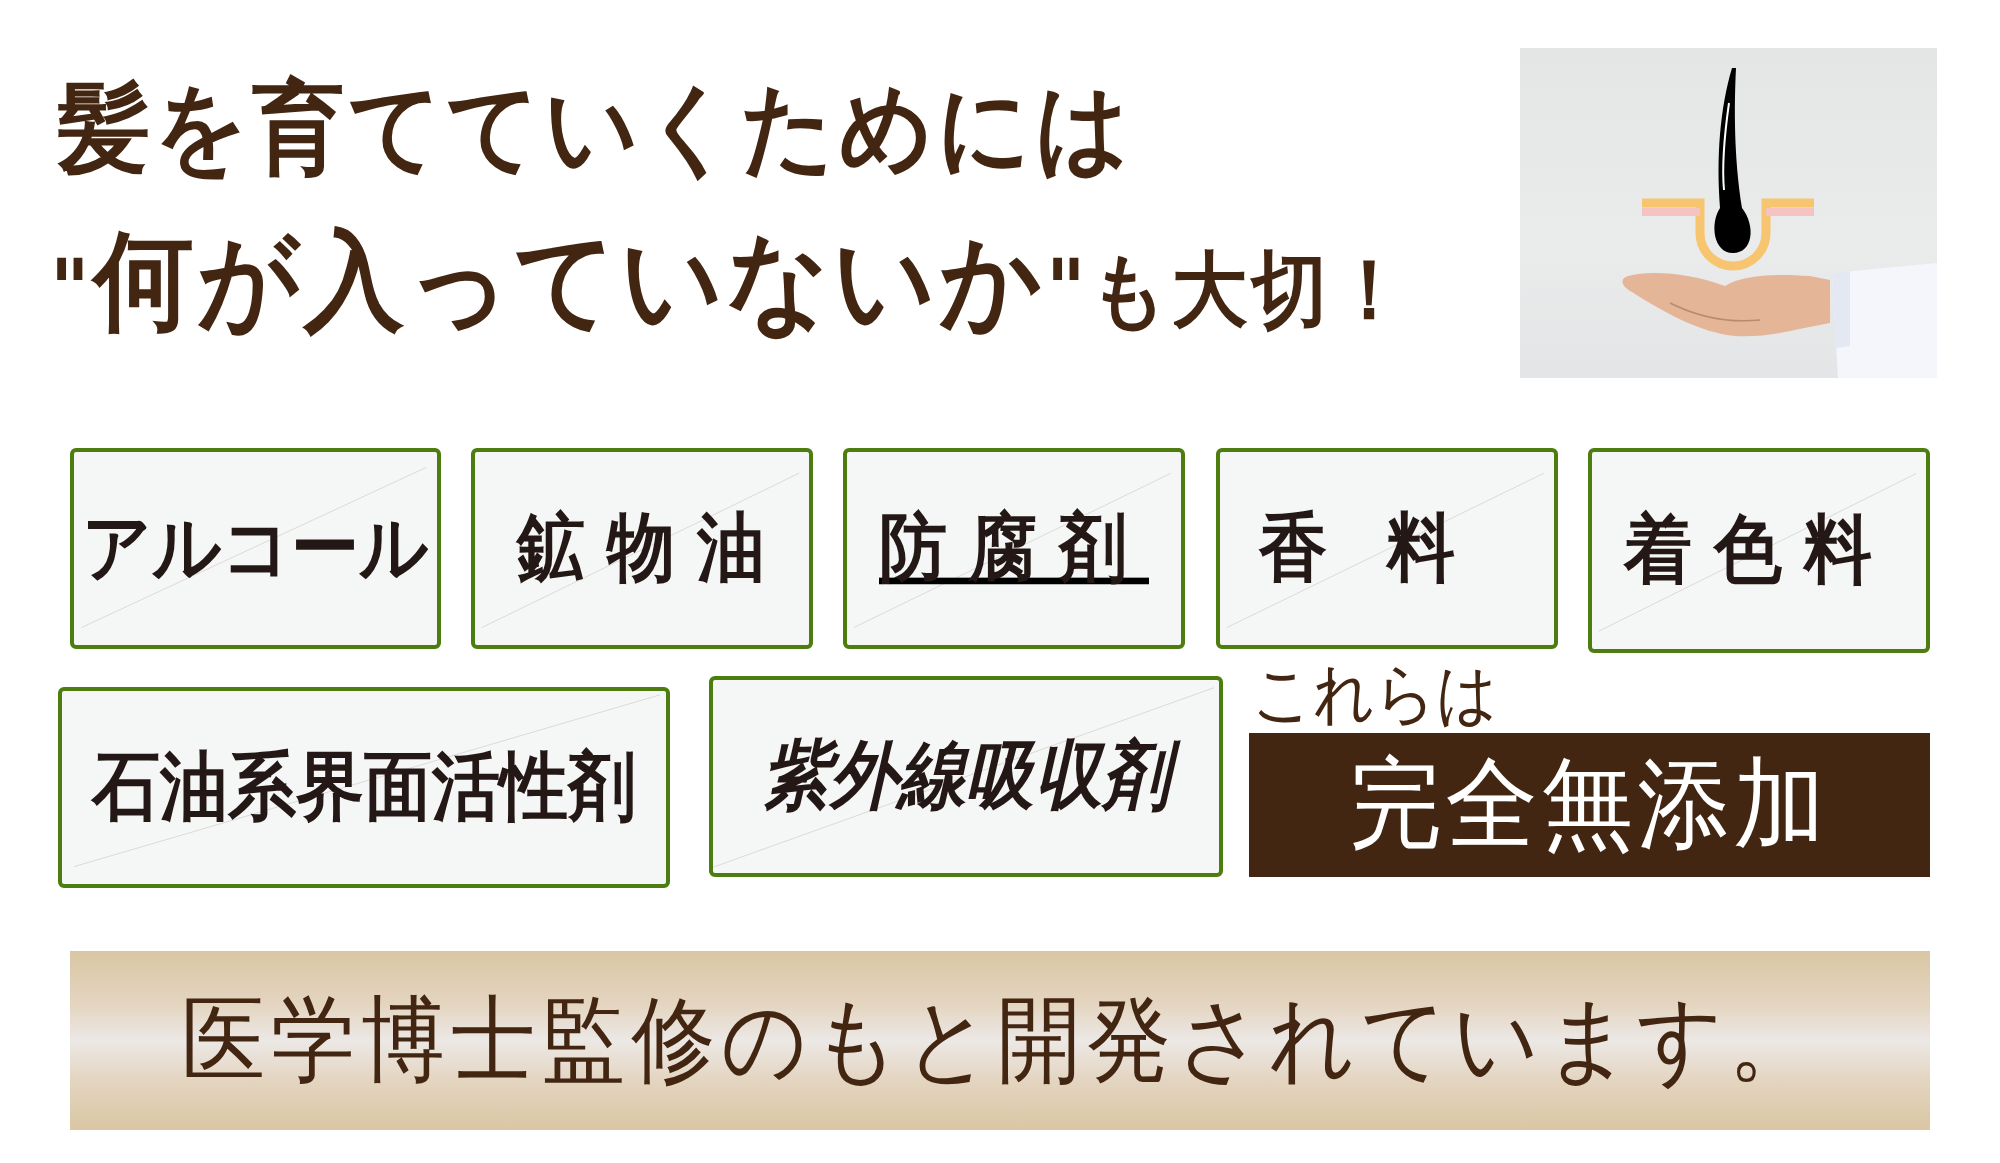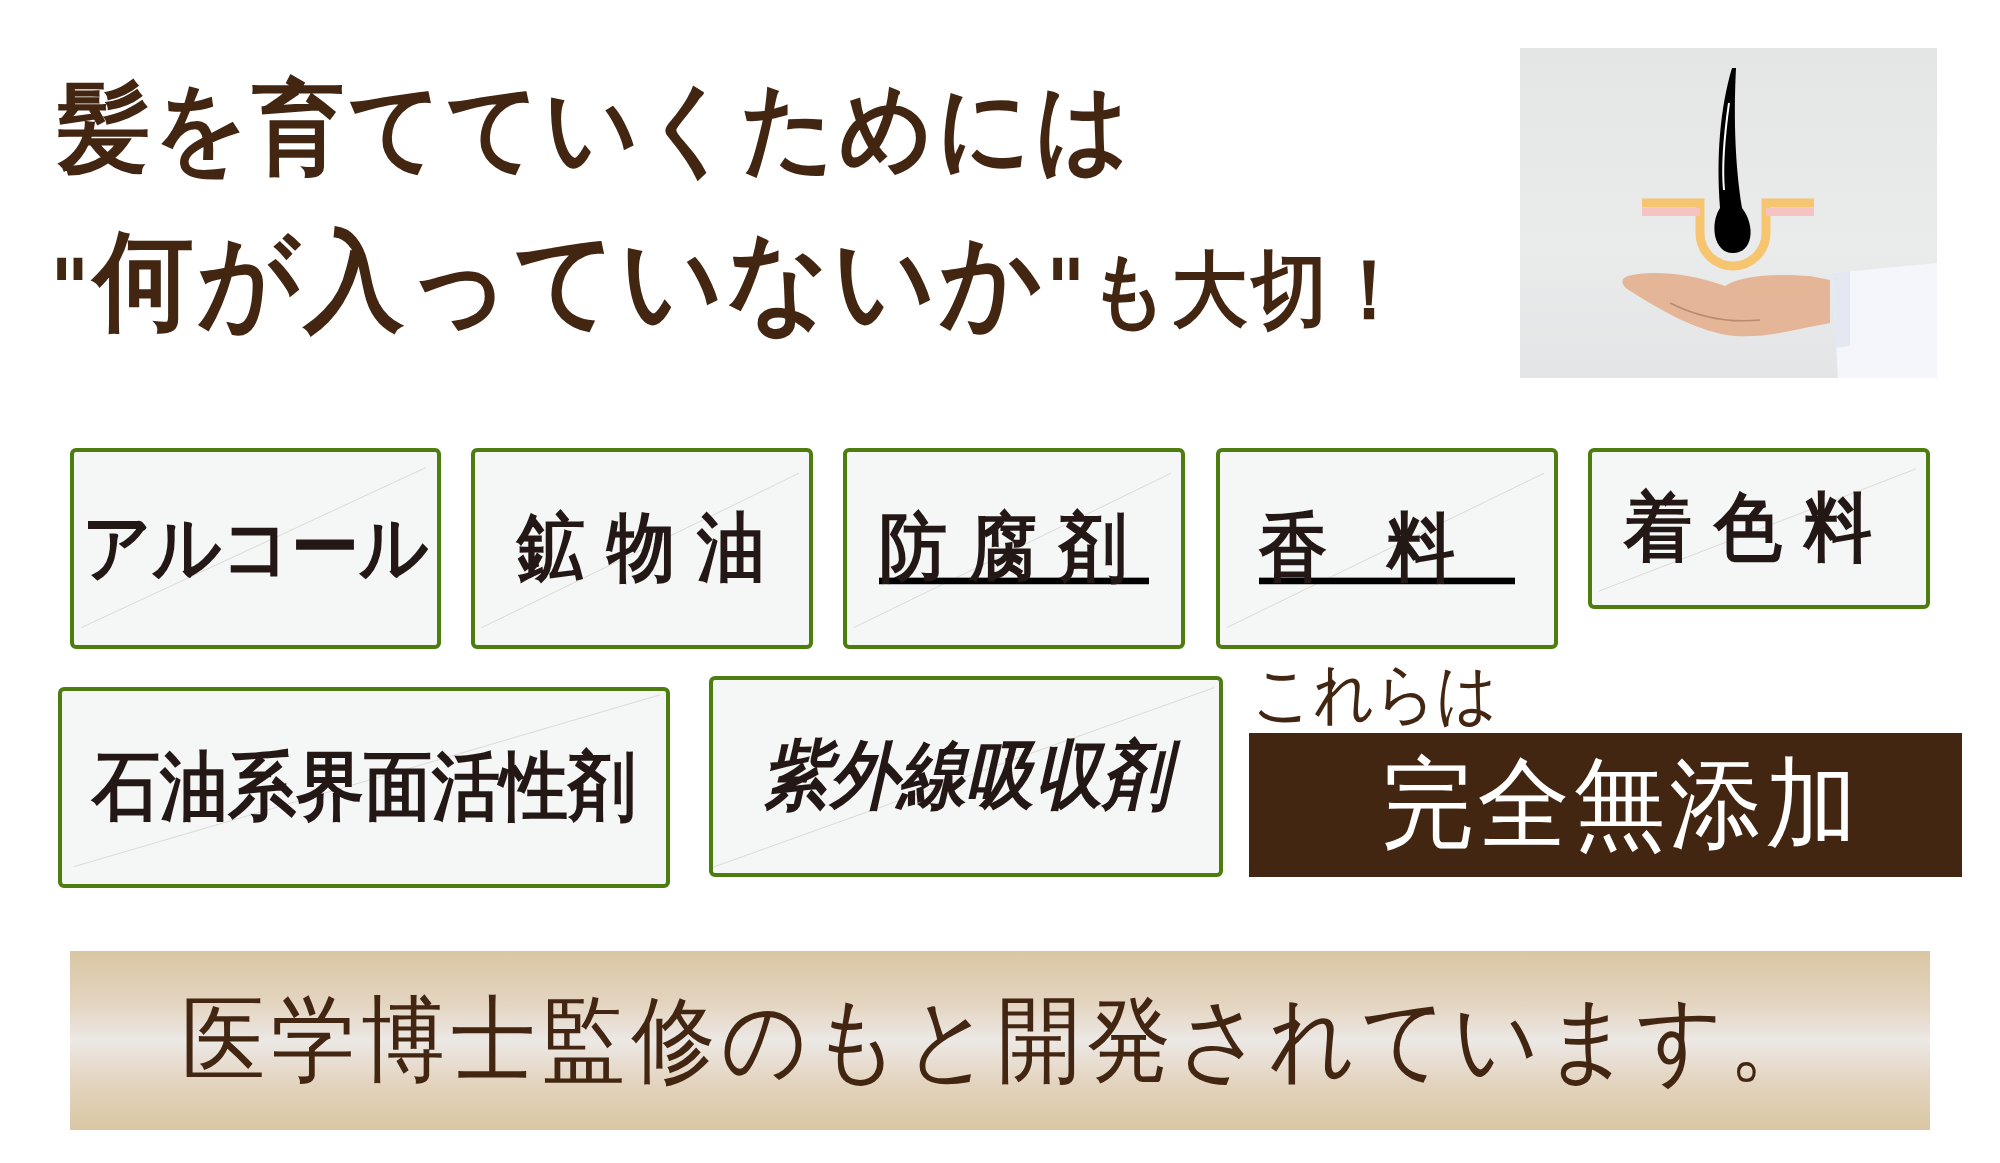--- a/index.html
+++ b/index.html
@@ -29,21 +29,21 @@
     transform:scaleY(1.1);
   }
   .card .label.sp { letter-spacing:22px; }
   .card .label.sp2 { letter-spacing:60px; }
   .lead {
     position:absolute; left:1252px; top:650px; font-size:60px; color:#432612; white-space:nowrap;
     transform:scaleY(1.12); transform-origin:left top;
   }
   .badge {
     position:absolute; left:1249px; top:733px; width:681px; height:144px; background:#432612;
-    display:flex; align-items:center; justify-content:center;padding-left:32px;
+    display:flex; align-items:center; justify-content:center;
   }
   .badge span { color:#ffffff; font-size:92px; letter-spacing:4px; white-space:nowrap; transform:scaleY(1.08); }
   .banner {
     position:absolute; left:70px; top:951px; width:1860px; height:179px;
     background:linear-gradient(180deg,#dac6a3 0%,#e4d5c1 30%,#ece8e5 50%,#e4d5c1 72%,#dac6a3 100%);
     display:flex; align-items:center; justify-content:center;
   }
   .banner span { color:#432612; font-size:84px; letter-spacing:6px; white-space:nowrap; transform:scaleY(1.12); }
 </style>
 </head>
@@ -81,27 +81,27 @@
       <line x1="2" y1="91" x2="97" y2="11" stroke="#c4bbb4" stroke-width="0.5" vector-effect="non-scaling-stroke"></line>
     </svg>
   <span class="label sp">鉱物油</span>
 </div>
 <div class="card" style="left:843px;top:448px;width:342px;height:201px;text-decoration:underline;">
   <svg class="slash" viewBox="0 0 100 100" preserveAspectRatio="none">
       <line x1="2" y1="91" x2="97" y2="11" stroke="#c4bbb4" stroke-width="0.5" vector-effect="non-scaling-stroke"></line>
     </svg>
   <span class="label sp">防腐剤</span>
 </div>
-<div class="card" style="left:1216px;top:448px;width:342px;height:201px;text-decoration:underline;">
+<div class="card" style="left:1216px;top:448px;width:342px;height:201px;">
   <svg class="slash" viewBox="0 0 100 100" preserveAspectRatio="none">
       <line x1="2" y1="91" x2="97" y2="11" stroke="#c4bbb4" stroke-width="0.5" vector-effect="non-scaling-stroke"></line>
     </svg>
   <span class="label sp2">香料</span>
 </div>
-<div class="card" style="left:1588px;top:448px;width:342px;height:161px;">
+<div class="card" style="left:1588px;top:448px;width:342px;height:205px;">
   <svg class="slash" viewBox="0 0 100 100" preserveAspectRatio="none">
       <line x1="2" y1="91" x2="97" y2="11" stroke="#c4bbb4" stroke-width="0.5" vector-effect="non-scaling-stroke"></line>
     </svg>
   <span class="label sp">着色料</span>
 </div>
 
 <div class="card" style="left:58px;top:676px;width:612px;height:201px;margin-top:11px;">
   <svg class="slash" viewBox="0 0 100 100" preserveAspectRatio="none">
       <line x1="2" y1="91" x2="99" y2="2" stroke="#c4bbb4" stroke-width="0.5" vector-effect="non-scaling-stroke"></line>
     </svg>

